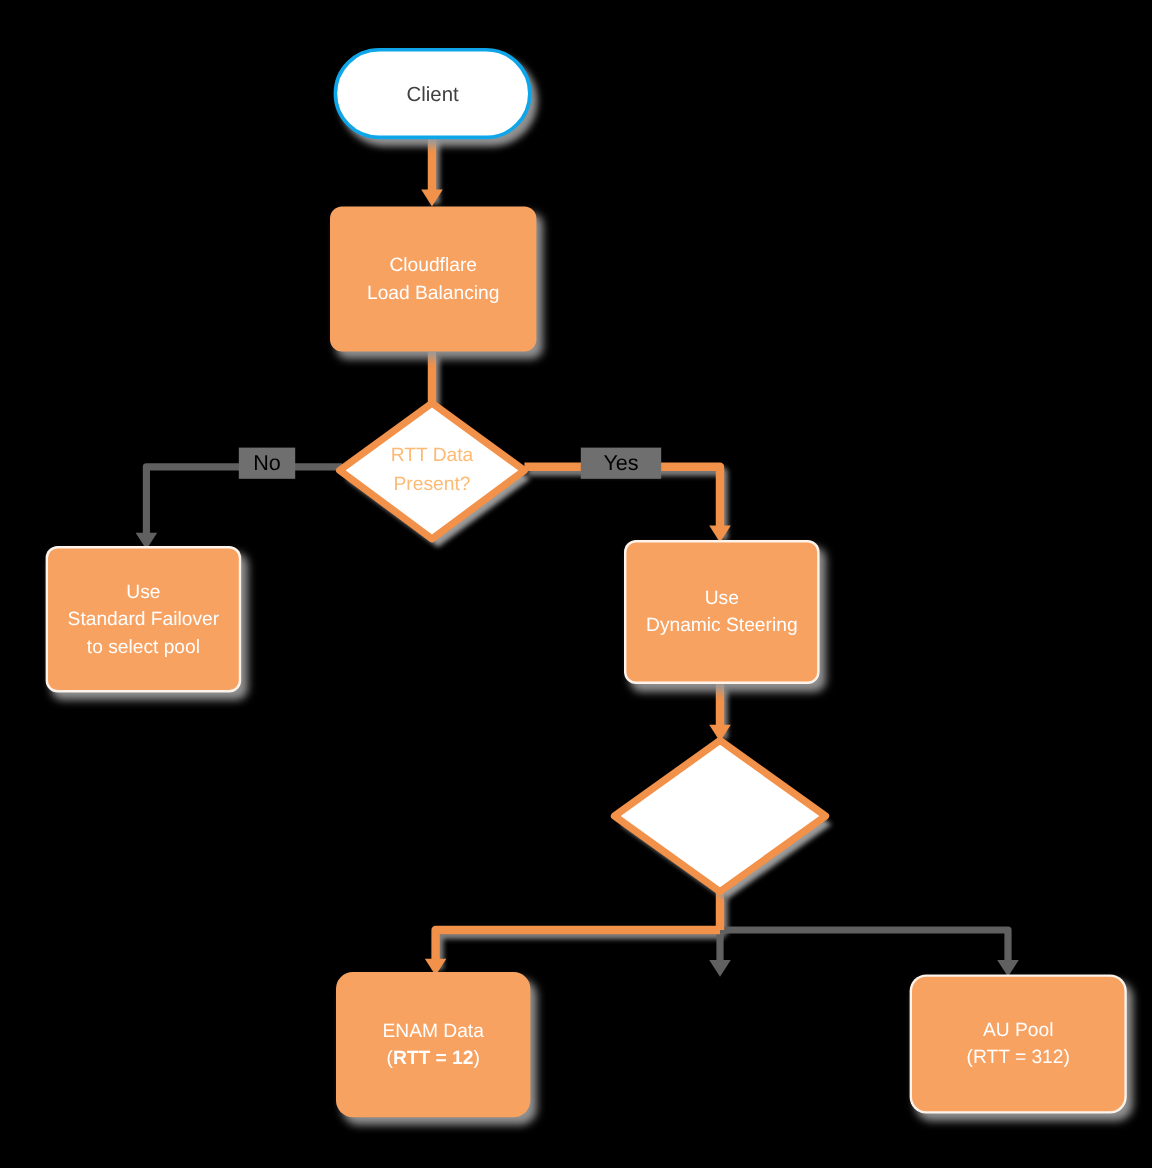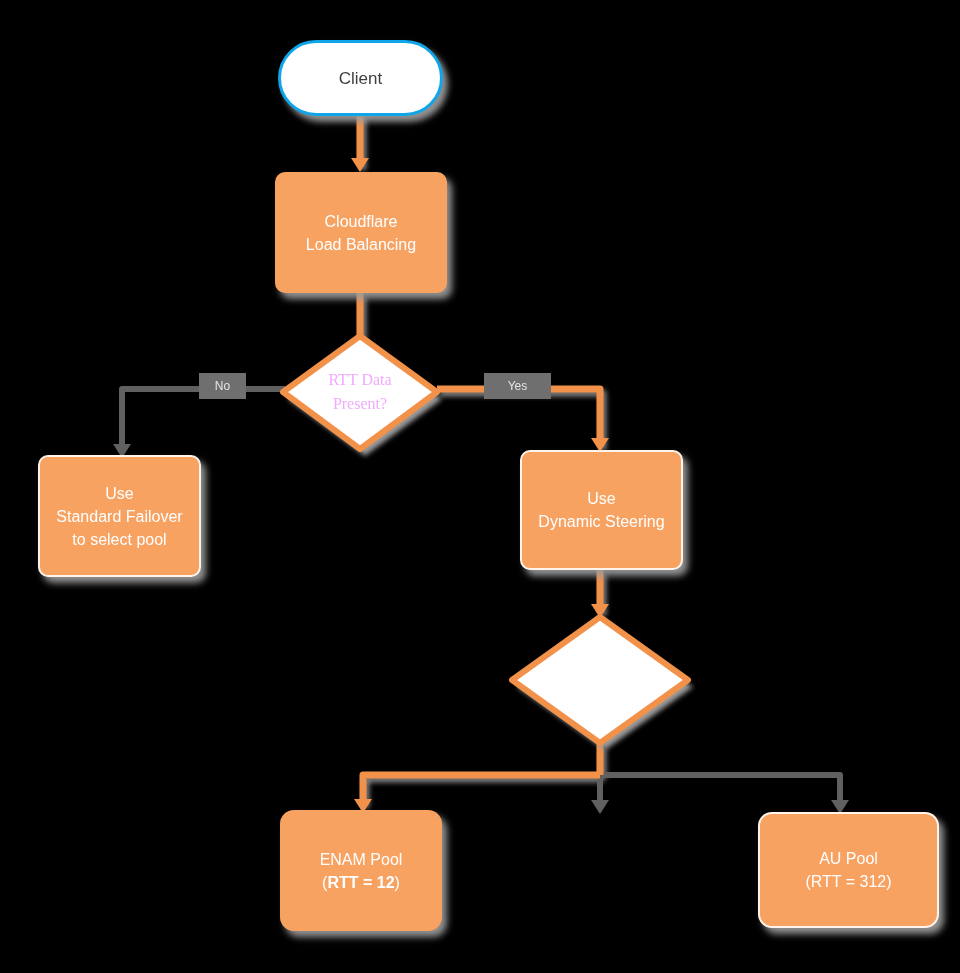--- a/index.html
+++ b/index.html
@@ -20,26 +20,26 @@
   .bordered { border:2px solid rgba(255,255,255,0.88); }
   .pool { border-radius:14px; }
   .pill {
     background:#FFFFFF; color:#3F3F3F; border:3px solid #0ea5e9;
     border-radius:42px; box-shadow:5px 6px 6px rgba(154,154,154,0.95);
     font-size:17px;
   }
   .diamond-text {
     position:absolute; display:flex; flex-direction:column;
     align-items:center; justify-content:center; text-align:center;
-    color:#f0abfc; font-size:16px; line-height:24px;font-family:Liberation Serif, serif;
+    color:#fdba74; font-size:16px; line-height:24px;
   }
   .edge-label {
-    position:absolute; background:#6F6F6F; color:#e5e5e5;
+    position:absolute; background:#6F6F6F; color:#000000;
     display:flex; align-items:center; justify-content:center;
-    font-size:12px; line-height:14px;
+    font-size:18px; line-height:14px;
   }
   .b { font-weight:bold; }
 </style>
 </head>
 <body>
 
 <div class="canvas">
 
   <svg class="edges" width="960" height="973" viewBox="0 0 960 973">
     <defs>
@@ -109,21 +109,21 @@
     <span>to select pool</span>
   </div>
 
   <div class="node orange-box bordered" style="left:520px; top:450px; width:163px; height:120px;">
     <span>Use</span>
     <span>Dynamic Steering</span>
   </div>
 
 
   <div class="node orange-box pool" style="left:280px; top:810px; width:162px; height:121px;">
-    <span>ENAM Pool</span>
+    <span>ENAM Data</span>
     <span>
       <span>(</span><span class="b">RTT = 12</span><span>)</span>
     </span>
   </div>
 
 
   <div class="node orange-box bordered pool" style="left:758px; top:812px; width:181px; height:116px;">
     <span>AU Pool</span>
     <span>(RTT = 312)</span>
   </div>

